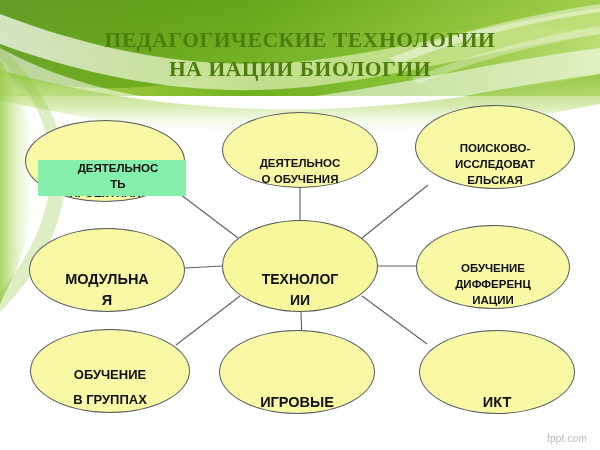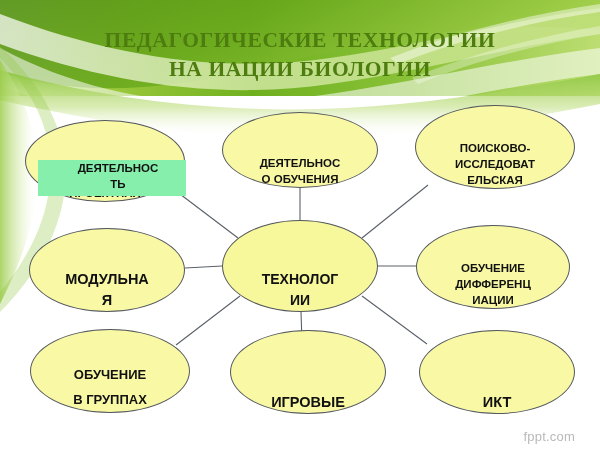--- a/index.html
+++ b/index.html
@@ -107,23 +107,23 @@
     background: #86efac;
     z-index: 8;
   }
   #project-textbox .node-label {
     width: 100%;
   }
 
   
   #watermark {
     position: absolute;
-    right: 25px;
+    right: 13px;
     bottom: 6px;
-    font-size: 13px;
+    font-size: 10px;
     color: #b9b9b9;
     letter-spacing: 0.2px;
     z-index: 9;
   }
 </style>
 </head>
 <body>
 
 <div id="slide">
 
@@ -246,21 +246,21 @@
     </div>
   </div>
 
   <div class="node" style="left:30px; top:329px; width:160px; height:84px;">
     <div class="node-label mid">
       <div>ОБУЧЕНИЕ</div>
       <div>В ГРУППАХ</div>
     </div>
   </div>
 
-  <div class="node" style="left:230px; top:330px; width:156px; height:84px;">
+  <div class="node" style="left:219px; top:330px; width:156px; height:84px;">
     <div class="node-label big">
       <div>ИГРОВЫЕ</div>
     </div>
   </div>
 
   <div class="node" style="left:419px; top:330px; width:156px; height:84px;">
     <div class="node-label big">
       <div>ИКТ</div>
     </div>
   </div>

